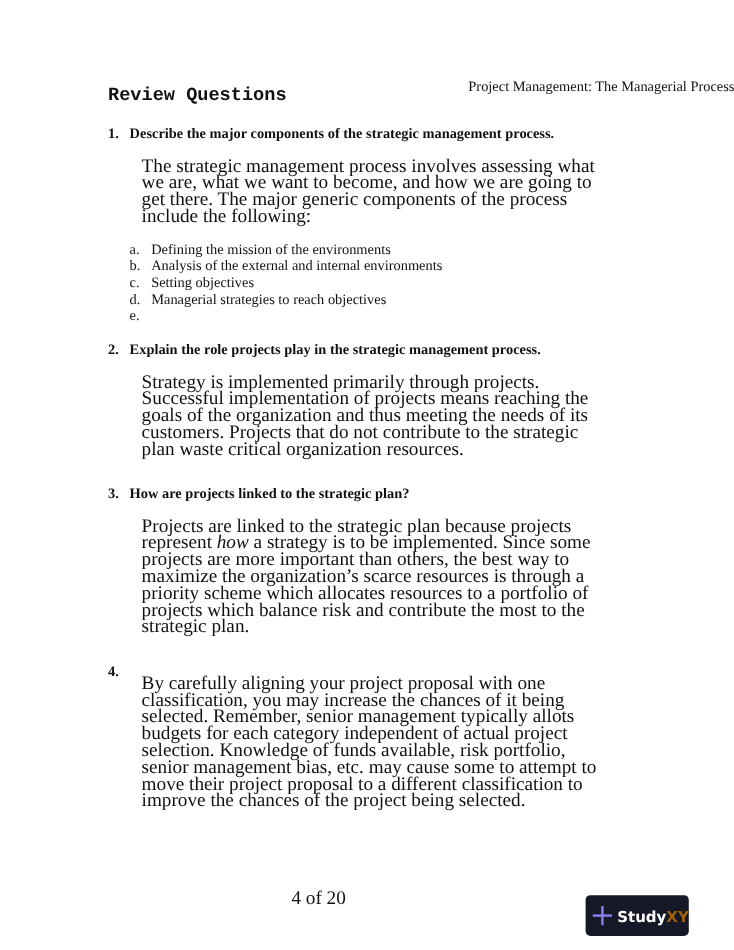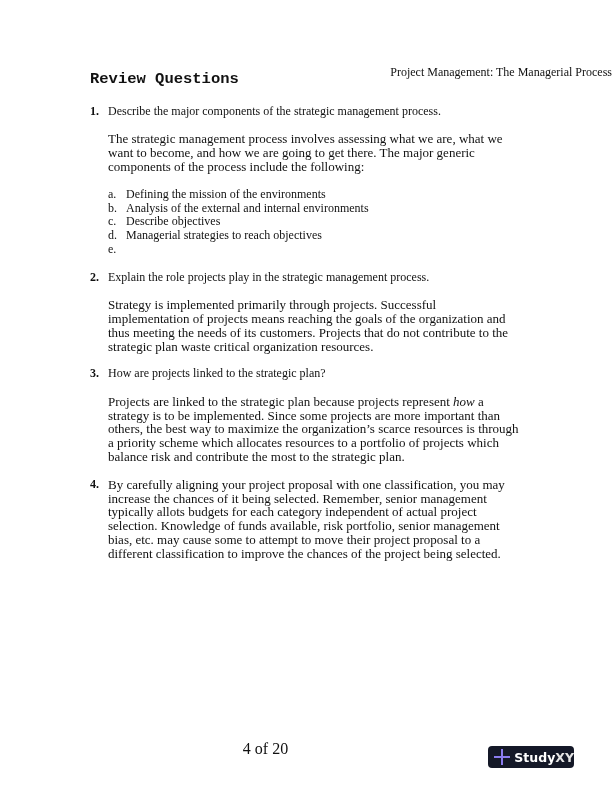--- a/index.html
+++ b/index.html
@@ -7,36 +7,36 @@
            font-family: "Liberation Serif", "DejaVu Serif", serif; color: #111; }
     .page-header { position: absolute; top: 37px; left: 0; width: 612px; text-align: right;
                    font-size: 12px; line-height: 14px; margin-top: 28px; }
     .section-title { position: absolute; top: 70px; left: 90px; margin: 0;
                      font-family: Liberation Mono, monospace;
                      font-size: 15.5px; font-weight: bold; line-height: 18px; }
     .qa-list { position: absolute; top: 105px; left: 90px; width: 430px; }
     .qa-item { display: flex; margin-bottom: 13.5px; }
     .qa-num { width: 18px; flex: 0 0 18px; font-weight: bold; font-size: 12px; line-height: 13.9px; }
     .qa-body { flex: 1; }
-    .qa-question { font-weight: normal; font-size: 12px; line-height: 13.9px; margin: 0 0 13.5px 0; }
-    .qa-answer { font-size: 13px; line-height: 13.9px; margin: 0; }
+    .qa-question { font-weight: bold; font-size: 12px; line-height: 13.9px; margin: 0 0 13.5px 0; }
+    .qa-answer { font-size: 16px; line-height: 13.9px; margin: 10px; }
     .sub-list { margin: 13.5px 0 0 0; padding: 0; list-style: none; }
     .sub-list li { display: flex; font-size: 12px; line-height: 13.9px; }
     .sub-letter { width: 18px; flex: 0 0 18px; }
     .page-footer { position: absolute; top: 742px; left: 0; width: 491px; text-align: center;
                    font-size: 16px; line-height: 14px; padding-left: 20px; }
-    .badge { position: absolute; left: 488px; top: 746px; width: 86px; height: 22px;
+    .badge { position: absolute; left: 488px; top: 746px; width: 86px; height: 34px;
              background: #141827; border-radius: 4px; display: flex; align-items: center;
              font-family: "DejaVu Sans", sans-serif; font-weight: bold; font-size: 12.5px;
              color: #ffffff; box-sizing: border-box; padding-left: 6px; }
     .badge-plus { width: 16px; height: 16px; position: relative; margin-right: 5px; }
     .badge-plus::before, .badge-plus::after { content: ""; position: absolute; background: #8b7cf0; }
     .badge-plus::before { left: 7px; top: 0; width: 1.6px; height: 16px; }
     .badge-plus::after { top: 7px; left: 0; width: 16px; height: 1.6px; }
-    .badge-accent { color: #e5e5e5; }
+    .badge-accent { color: #a16207; }
   </style>
 </head>
 <body>
 
 <div class="page-header">Project Management: The Managerial Process</div>
 
 <h2 class="section-title">Review Questions</h2>
 
 <div class="qa-list">
 
@@ -49,21 +49,21 @@
         <li>
             <span class="sub-letter">a.</span>
             <span>Defining the mission of the environments</span>
           </li>
         <li>
             <span class="sub-letter">b.</span>
             <span>Analysis of the external and internal environments</span>
           </li>
         <li>
             <span class="sub-letter">c.</span>
-            <span>Describe objectives</span>
+            <span>Setting objectives</span>
           </li>
         <li>
             <span class="sub-letter">d.</span>
             <span>Managerial strategies to reach objectives</span>
           </li>
         <li>
             <span class="sub-letter">e.</span>
           </li>
       </ul>
     </div>

